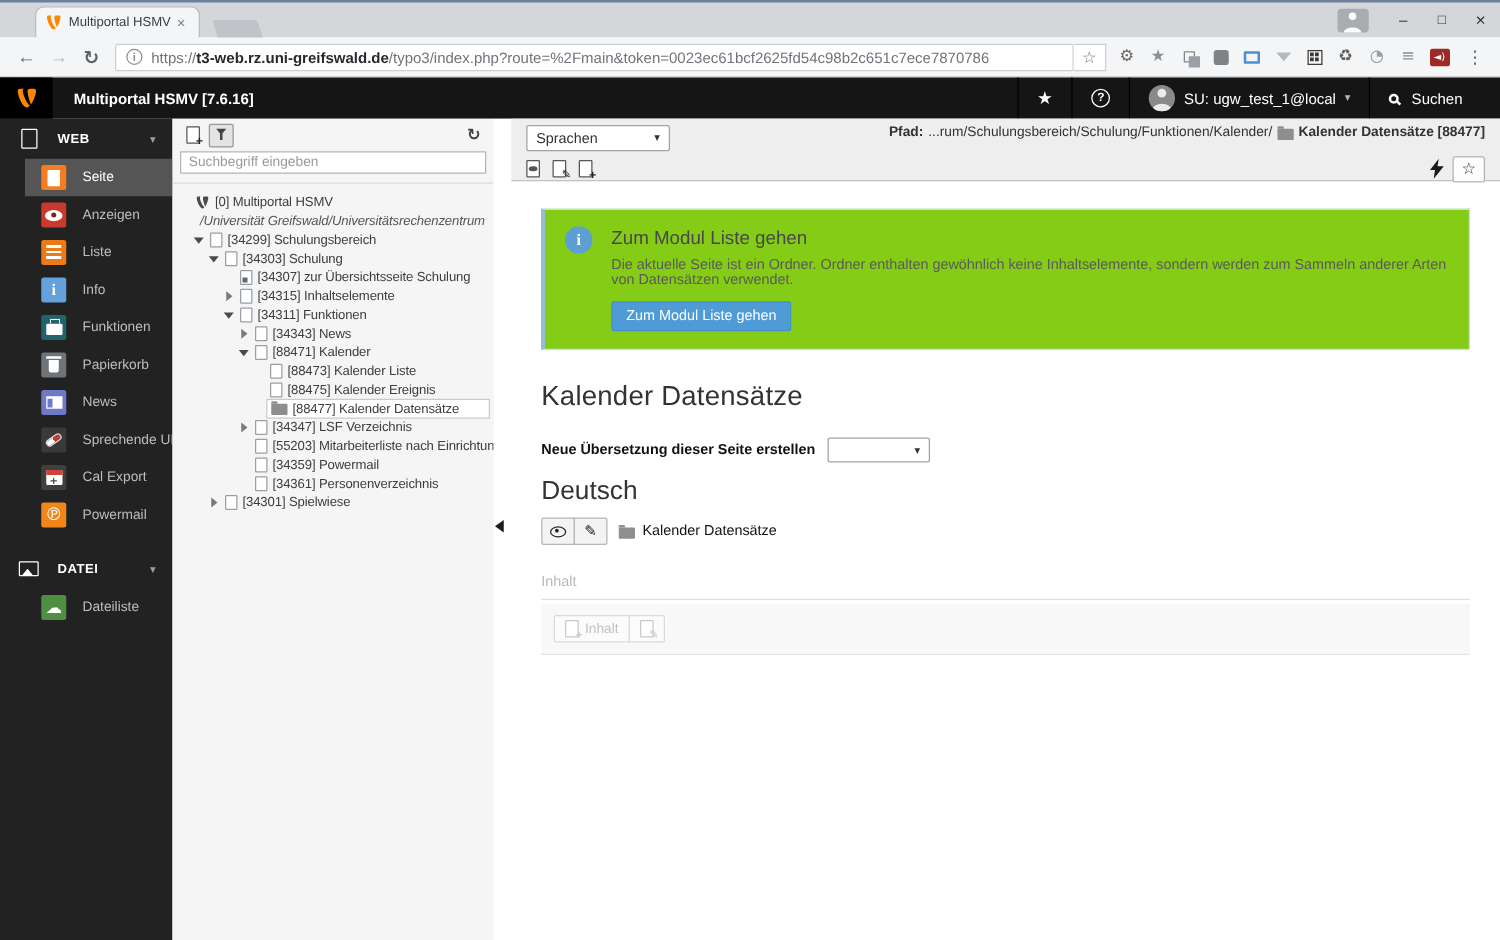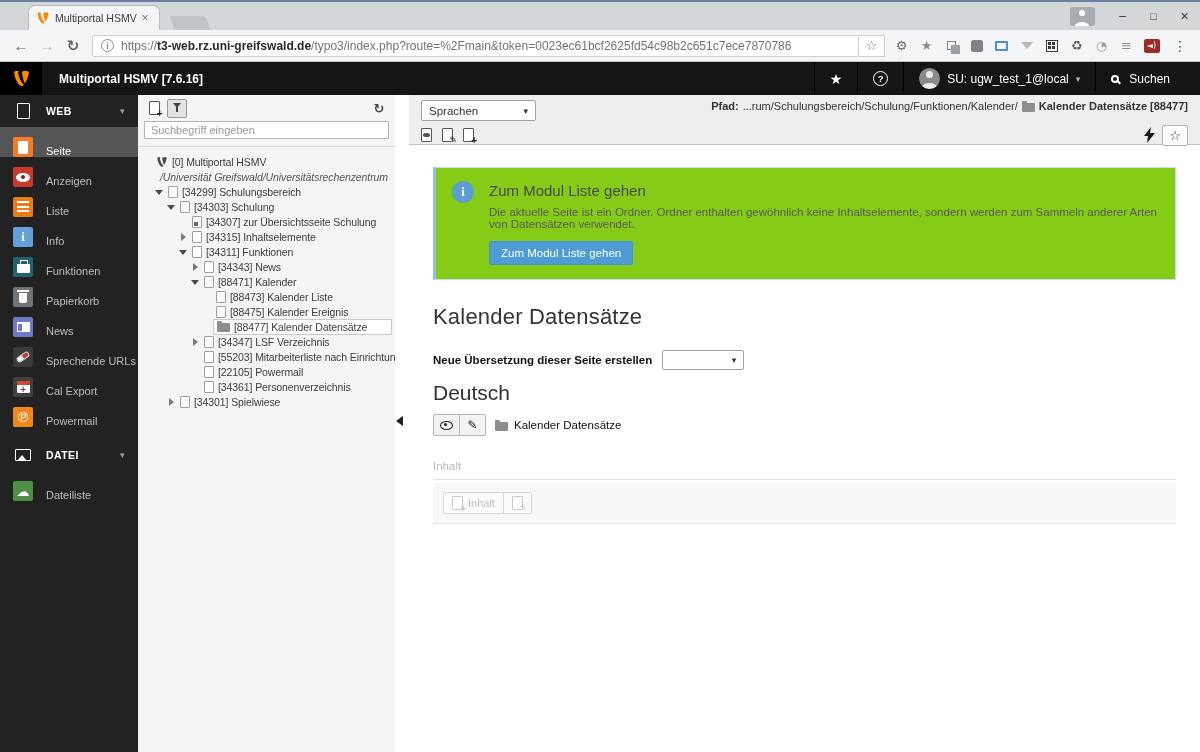--- a/index.html
+++ b/index.html
@@ -77,21 +77,21 @@
 
   
   .ws{flex:1;display:flex;min-height:0;}
 
   
   .modmenu{width:138px;flex:0 0 138px;background:#222;overflow:hidden;}
   .mm-section + .mm-section{margin-top:12px;}
   .mm-head{height:32px;display:flex;align-items:center;padding:0 13px;color:#fff;font-size:10.5px;font-weight:bold;letter-spacing:.4px;}
   .mm-oicon{width:20px;height:20px;margin-right:13px;display:flex;align-items:center;justify-content:center;flex:0 0 20px;}
   .mm-caret{margin-left:auto;color:#9e9e9e;font-size:9px;}
-  .mm-item{height:30px;display:flex;align-items:flex-end;padding:0 13px;color:#bdbdbd;font-size:11px;cursor:pointer;white-space:nowrap;}
+  .mm-item{height:30px;display:flex;align-items:center;padding:0 13px;color:#bdbdbd;font-size:11px;cursor:pointer;white-space:nowrap;margin-left:20px;}
   .mm-item.active{background:#555;color:#fff;}
   .mm-tile{width:20px;height:20px;border-radius:2px;margin-right:13px;display:flex;align-items:center;justify-content:center;flex:0 0 20px;color:#fff;font-family:"DejaVu Sans",sans-serif;overflow:hidden;}
   .o-doc{width:13px;height:16px;border:1.5px solid #fff;border-radius:1px;}
   .o-img{width:16px;height:12px;border:1.5px solid #fff;border-radius:1px;position:relative;overflow:hidden;}
   .o-img::after{content:"";position:absolute;bottom:-1px;left:1px;width:0;height:0;border-left:5px solid transparent;border-right:5px solid transparent;border-bottom:6px solid #fff;}
   .o-mail{width:16px;height:11px;border:1.5px solid #fff;position:relative;overflow:hidden;}
   .o-mail::after{content:"";position:absolute;top:-7px;left:0.5px;width:9px;height:9px;border:1.5px solid #fff;transform:rotate(45deg);}
   .g-page{width:10px;height:13px;background:#fff;border-radius:1px;}
   .g-eye{width:14px;height:9px;background:#fff;border-radius:50%;position:relative;}
   .g-eye::after{content:"";position:absolute;left:5px;top:2.5px;width:4px;height:4px;border-radius:50%;background:#7c211c;}
@@ -510,21 +510,21 @@
               </span>
               <span class="tlabel">[55203] Mitarbeiterliste nach Einrichtung</span>
             </span>
           </div>
           <div class="tnode" style="padding-left: 53px;">
             <span class="exp"></span>
             <span class="nwrap">
               <span class="ticon">
                 <span class="ti-page"></span>
               </span>
-              <span class="tlabel">[22105] Powermail</span>
+              <span class="tlabel">[34359] Powermail</span>
             </span>
           </div>
           <div class="tnode" style="padding-left: 53px;">
             <span class="exp"></span>
             <span class="nwrap">
               <span class="ticon">
                 <span class="ti-page"></span>
               </span>
               <span class="tlabel">[34361] Personenverzeichnis</span>
             </span>

